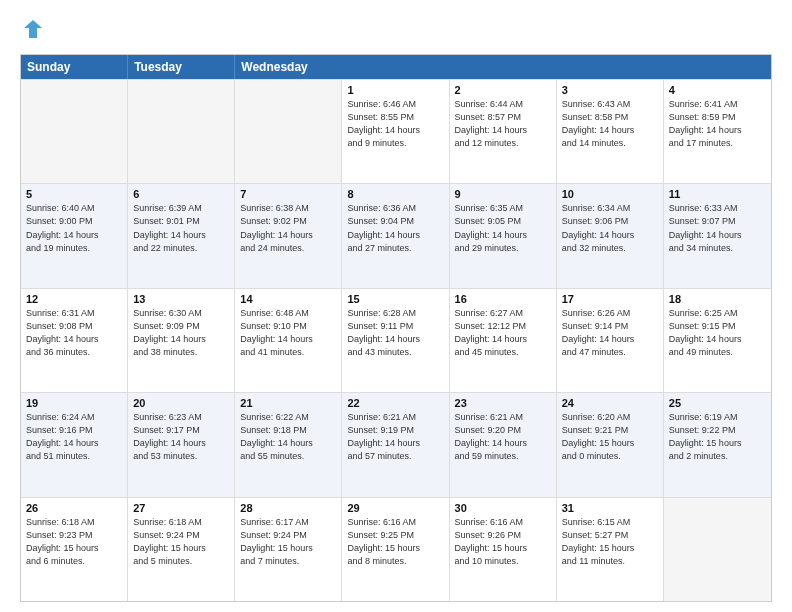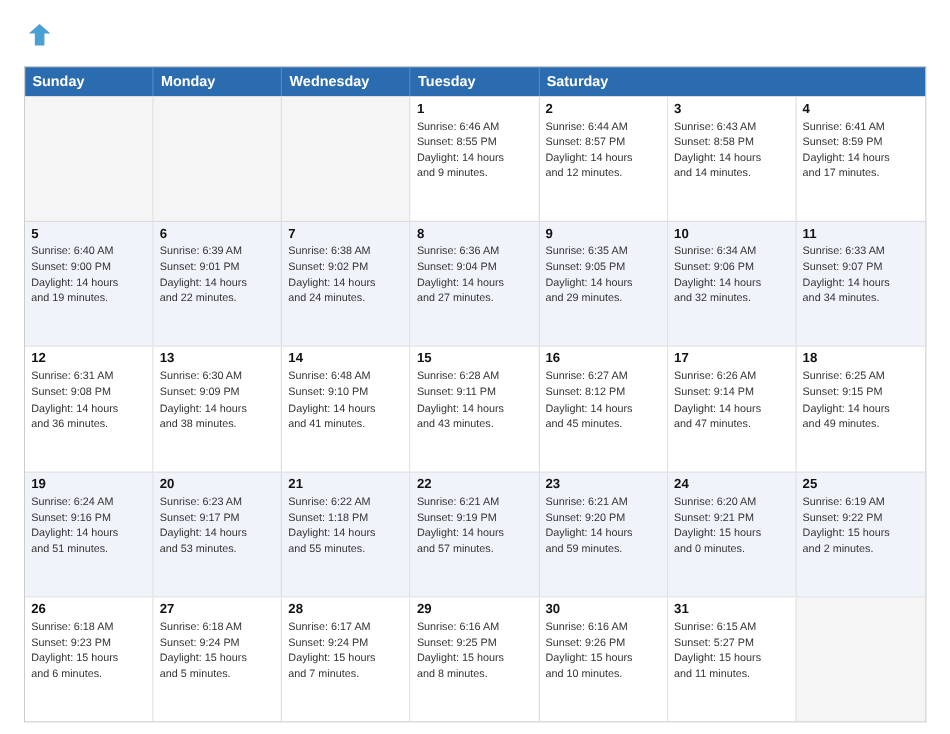--- a/index.html
+++ b/index.html
@@ -118,24 +118,22 @@
     </div>
     <div class="title-block">
       <div class="main-title"></div>
       <div class="subtitle"></div>
     </div>
   </div>
 
   <div class="calendar">
     <div class="cal-header" id="cal-header">
         <div class="cal-header-cell">Sunday</div>
-        <div class="cal-header-cell">Monday</div>
+        <div class="cal-header-cell">Tuesday</div>
         <div class="cal-header-cell">Wednesday</div>
-        <div class="cal-header-cell">Tuesday</div>
-        <div class="cal-header-cell">Saturday</div>
       </div>
     <div class="cal-body" id="cal-body">
         <div class="cal-row">
           <div class="cal-cell empty"></div>
           <div class="cal-cell empty"></div>
           <div class="cal-cell empty"></div>
           <div class="cal-cell">
             <div class="day-num">1</div>
             <div class="cell-line">Sunrise: 6:46 AM</div>
             <div class="cell-line">Sunset: 8:55 PM</div>
@@ -240,21 +238,21 @@
           <div class="cal-cell">
             <div class="day-num">15</div>
             <div class="cell-line">Sunrise: 6:28 AM</div>
             <div class="cell-line">Sunset: 9:11 PM</div>
             <div class="cell-line">Daylight: 14 hours</div>
             <div class="cell-line">and 43 minutes.</div>
           </div>
           <div class="cal-cell">
             <div class="day-num">16</div>
             <div class="cell-line">Sunrise: 6:27 AM</div>
-            <div class="cell-line">Sunset: 8:12 PM</div>
+            <div class="cell-line">Sunset: 12:12 PM</div>
             <div class="cell-line">Daylight: 14 hours</div>
             <div class="cell-line">and 45 minutes.</div>
           </div>
           <div class="cal-cell">
             <div class="day-num">17</div>
             <div class="cell-line">Sunrise: 6:26 AM</div>
             <div class="cell-line">Sunset: 9:14 PM</div>
             <div class="cell-line">Daylight: 14 hours</div>
             <div class="cell-line">and 47 minutes.</div>
           </div>
@@ -277,21 +275,21 @@
           <div class="cal-cell alt-row">
             <div class="day-num">20</div>
             <div class="cell-line">Sunrise: 6:23 AM</div>
             <div class="cell-line">Sunset: 9:17 PM</div>
             <div class="cell-line">Daylight: 14 hours</div>
             <div class="cell-line">and 53 minutes.</div>
           </div>
           <div class="cal-cell alt-row">
             <div class="day-num">21</div>
             <div class="cell-line">Sunrise: 6:22 AM</div>
-            <div class="cell-line">Sunset: 1:18 PM</div>
+            <div class="cell-line">Sunset: 9:18 PM</div>
             <div class="cell-line">Daylight: 14 hours</div>
             <div class="cell-line">and 55 minutes.</div>
           </div>
           <div class="cal-cell alt-row">
             <div class="day-num">22</div>
             <div class="cell-line">Sunrise: 6:21 AM</div>
             <div class="cell-line">Sunset: 9:19 PM</div>
             <div class="cell-line">Daylight: 14 hours</div>
             <div class="cell-line">and 57 minutes.</div>
           </div>

